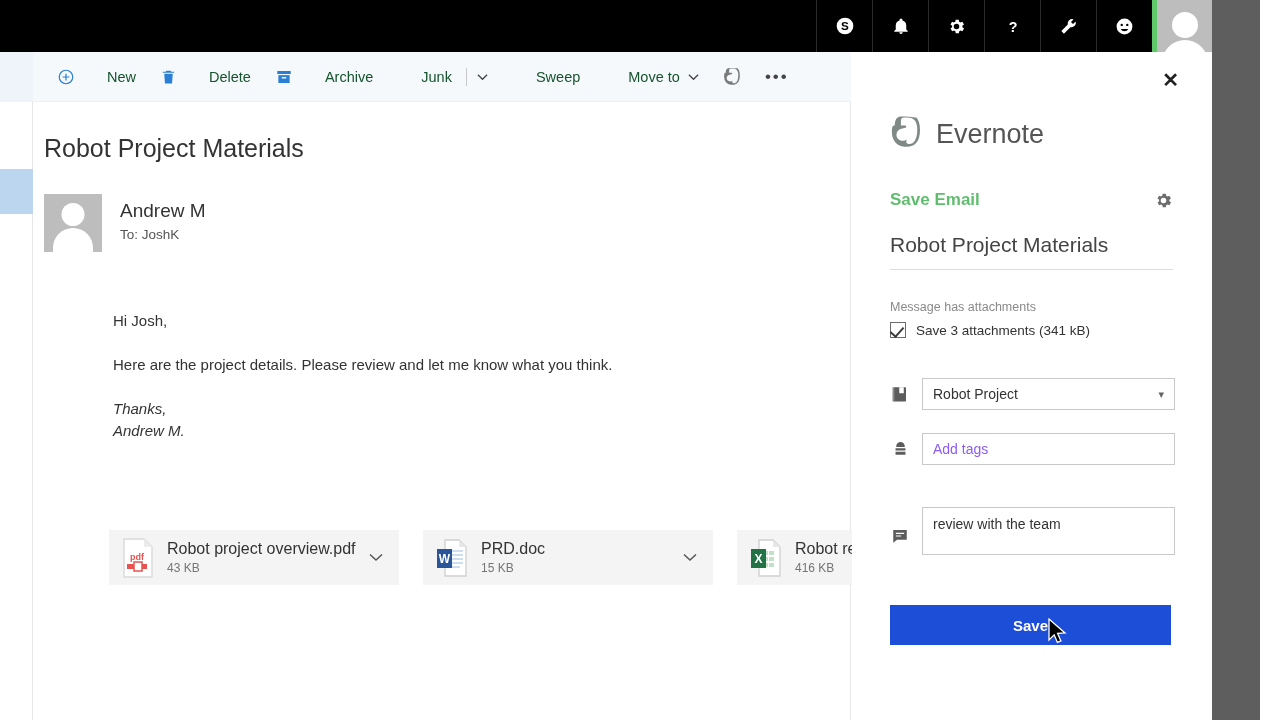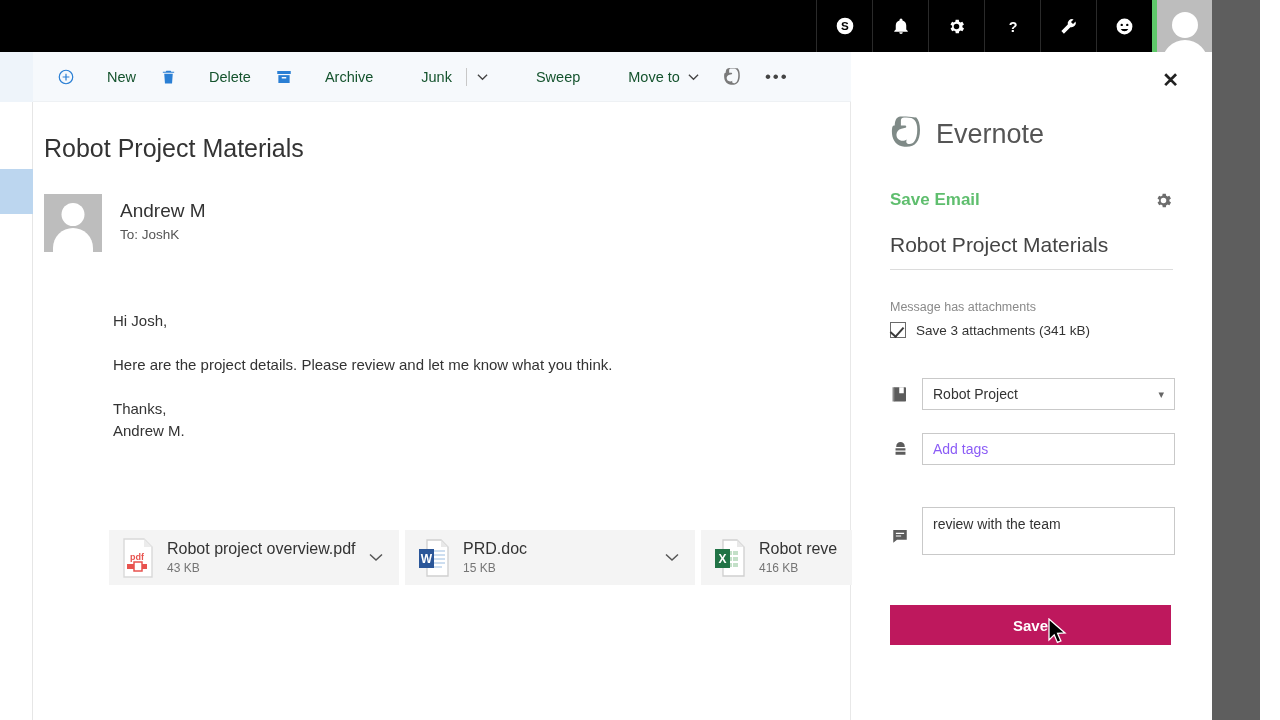--- a/index.html
+++ b/index.html
@@ -81,24 +81,24 @@
   .sender-avatar .body {
     position: absolute; width: 40px; height: 30px; border-radius: 20px 20px 0 0; background: #fff;
     left: 50%; transform: translateX(-50%); top: 34px;
   }
   .sender-meta { padding-top: 6px; }
   .sender-name { font-size: 19px; color: #333333; }
   .sender-to { font-size: 13.5px; color: #555555; margin-top: 5px; }
 
   .mail-body { position: absolute; top: 208px; left: 80px; width: 560px; }
   .mail-body p { font-size: 15px; color: #333333; line-height: 22px; margin-bottom: 22px; }
-  .mail-body p:last-child { margin-bottom: 0; }
-
-  
-  .attachments { position: absolute; top: 428px; left: 76px; display: flex; gap: 6px; }
+  .mail-body p:last-child { margin-bottom: 0; font-style: italic; }
+
+  
+  .attachments { position: absolute; top: 428px; left: 76px; display: flex; gap: 24px; }
   .att-card {
     width: 290px; height: 55px; background: #f4f4f4; display: flex; align-items: center;
     padding: 0 12px; gap: 12px; flex: 0 0 auto;
   }
   .att-icon { width: 34px; height: 40px; flex: 0 0 auto; }
   .att-text { flex: 1; min-width: 0; }
   .att-name {
     font-size: 16px; color: #333333; white-space: nowrap; overflow: hidden;
   }
   .att-size { font-size: 12px; color: #757575; margin-top: 3px; }
@@ -147,21 +147,21 @@
   .field-box.textarea {
     height: 48px; align-items: flex-start; padding-top: 8px;
   }
   #row-notebook { top: 326px; }
   #row-tags { top: 381px; }
   #row-comment { top: 455px; align-items: center; }
   #row-comment .field-icon { padding-top: 10px; }
 
   .save-btn {
     position: absolute; top: 553px; left: 38px; width: 281px; height: 40px;
-    background: #be185d; color: #ffffff; font-size: 15px; font-weight: bold;
+    background: #1d4ed8; color: #ffffff; font-size: 15px; font-weight: bold;
     display: flex; align-items: center; justify-content: center; cursor: pointer; border: none;
   }
   .cursor { position: absolute; top: 618px; left: 1048px; width: 20px; height: 30px; }
 </style>
 </head>
 <body>
 
 <div id="app">
 
   <div class="topbar">

